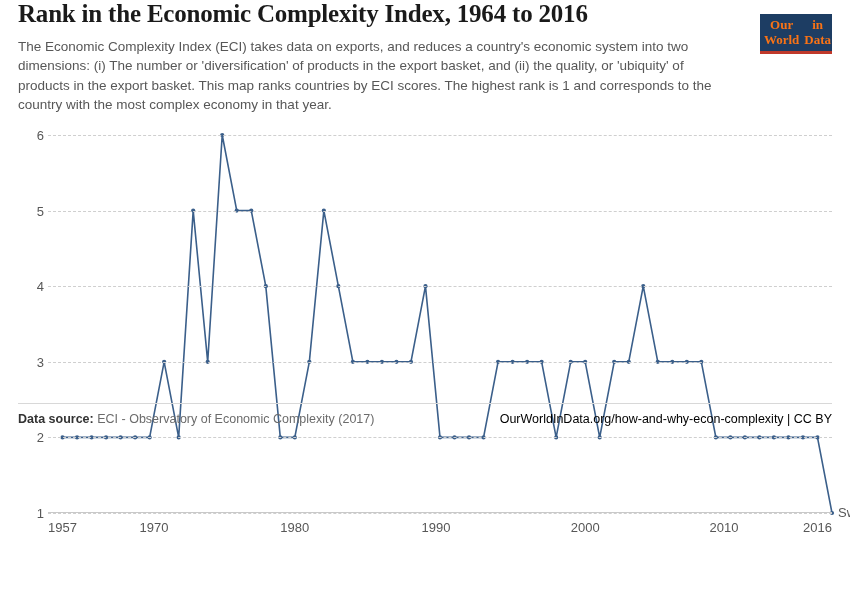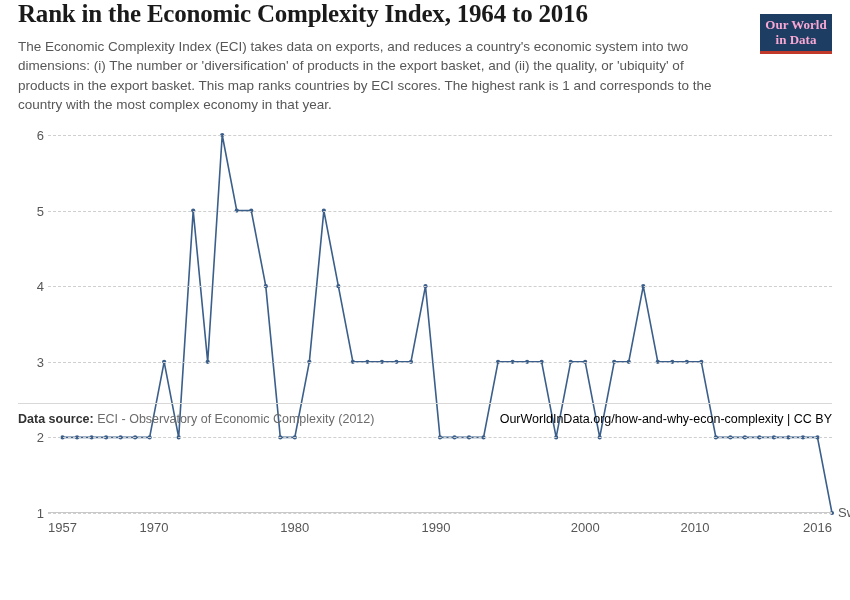--- a/index.html
+++ b/index.html
@@ -37,28 +37,27 @@
     max-width: 710px;
     margin: 0;
   }
   .logo {
     position: absolute;
     top: 14px;
     right: 18px;
     width: 72px;
     height: 40px;
     background: #1d3d63;
-    color: #f9a8d4;
+    color: #f97316;
     font-family: "Liberation Serif", serif;
     font-weight: 700;
     font-size: 13px;
     line-height: 1.12;
     text-align: center;
     display: flex;
-    flex-direction: column;
     justify-content: center;
     align-items: center;
     border-bottom: 3px solid #c0392b;
     box-sizing: border-box;
   }
   .logo span { display: block; }
 
   .chart-wrap {
     position: relative;
     margin-top: 14px;
@@ -218,26 +217,26 @@
         <div class="ytick" style="top: 0px;">6</div>
         <div class="series-label" style="left: 790px; top: 370px;">Switzerland</div>
       </div>
     <div class="xaxis"></div>
     <div id="xticks">
         <div class="xtick" style="left: 44.5185px;">1957</div>
         <div class="xtick" style="left: 136px;">1970</div>
         <div class="xtick" style="left: 276.815px; margin-top: 27px;">1980</div>
         <div class="xtick" style="left: 418px; text-align: center;">1990</div>
         <div class="xtick" style="left: 567.185px;">2000</div>
-        <div class="xtick" style="left: 677px; text-align: center;">2010</div>
+        <div class="xtick" style="left: 706px; text-align: center;">2010</div>
         <div class="xtick" style="left: 799.481px;">2016</div>
       </div>
   </div>
 
   <div class="footer">
     <div>
       <b>Data source:</b>
-      <span>ECI - Observatory of Economic Complexity (2012)</span>
+      <span>ECI - Observatory of Economic Complexity (2017)</span>
     </div>
     <div class="right">OurWorldInData.org/how-and-why-econ-complexity | CC BY</div>
   </div>
 
 </div>
 
 </body></html>

